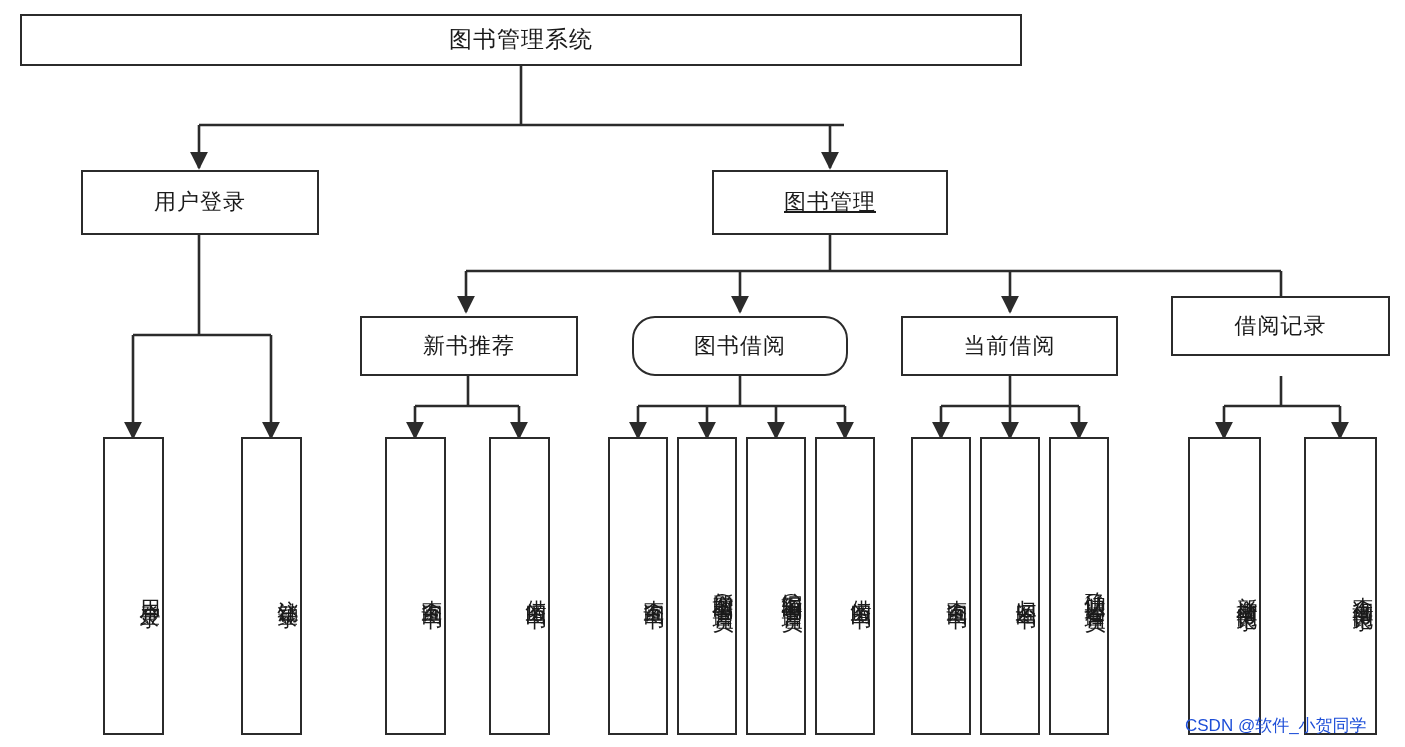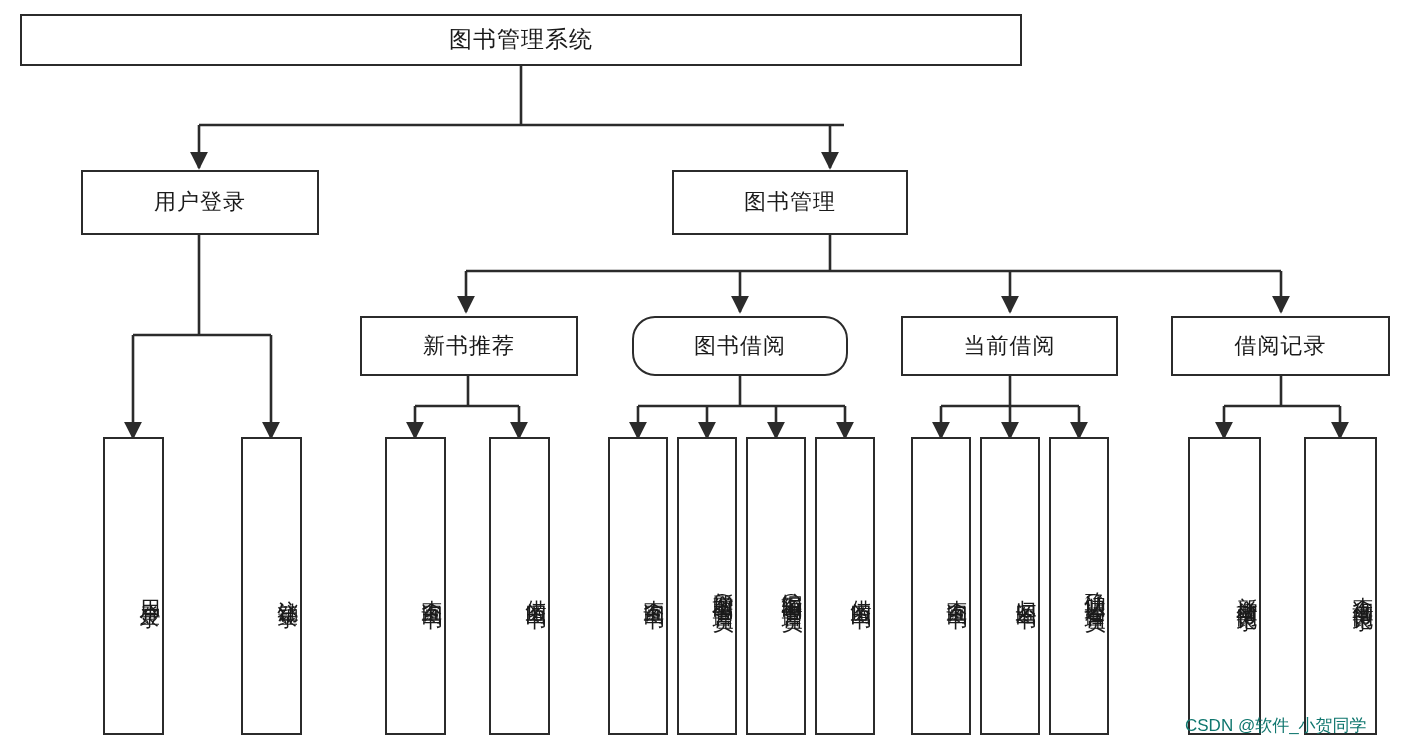--- a/index.html
+++ b/index.html
@@ -57,21 +57,21 @@
   }
   .node-v.tall-text {
     align-items: flex-start;
     padding-top: 4px;
   }
   .watermark {
     position: absolute;
     left: 1185px;
     top: 714px;
     font-size: 17px;
-    color: #0f766e;
+    color: #1d4ed8;
     white-space: nowrap;
     z-index: 3;
     font-family: "Liberation Sans", "DejaVu Sans", sans-serif;
   }
 </style>
 </head>
 <body>
 
 <div id="canvas">
 
@@ -127,37 +127,37 @@
   </svg>
 
   <div class="node node-h node-root" style="left:20px; top:14px; width:1002px; height:52px;">
     <span>图书管理系统</span>
   </div>
 
   <div class="node node-h" style="left:81px; top:170px; width:238px; height:65px;">
     <span>用户登录</span>
   </div>
 
-  <div class="node node-h" style="left:672px; top:170px; width:236px; height:65px;">
+  <div class="node node-h" style="left:712px; top:170px; width:236px; height:65px;text-decoration:underline;">
     <span>图书管理</span>
   </div>
 
   <div class="node node-h" style="left:360px; top:316px; width:218px; height:60px;">
     <span>新书推荐</span>
   </div>
 
   <div class="node node-h" style="left:632px; top:316px; width:216px; height:60px;border-radius:23px;">
     <span>图书借阅</span>
   </div>
 
   <div class="node node-h" style="left:901px; top:316px; width:217px; height:60px;justify-content:center;">
     <span>当前借阅</span>
   </div>
 
-  <div class="node node-h" style="left:1171px; top:316px; width:219px; height:60px;">
+  <div class="node node-h" style="left:1171px; top:296px; width:219px; height:60px;">
     <span>借阅记录</span>
   </div>
 
   <div class="node node-v" style="left:103px; top:437px; width:61px; height:298px;">
     <span>用户登录</span>
   </div>
 
   <div class="node node-v" style="left:241px; top:437px; width:61px; height:298px;">
     <span>注销登录</span>
   </div>

